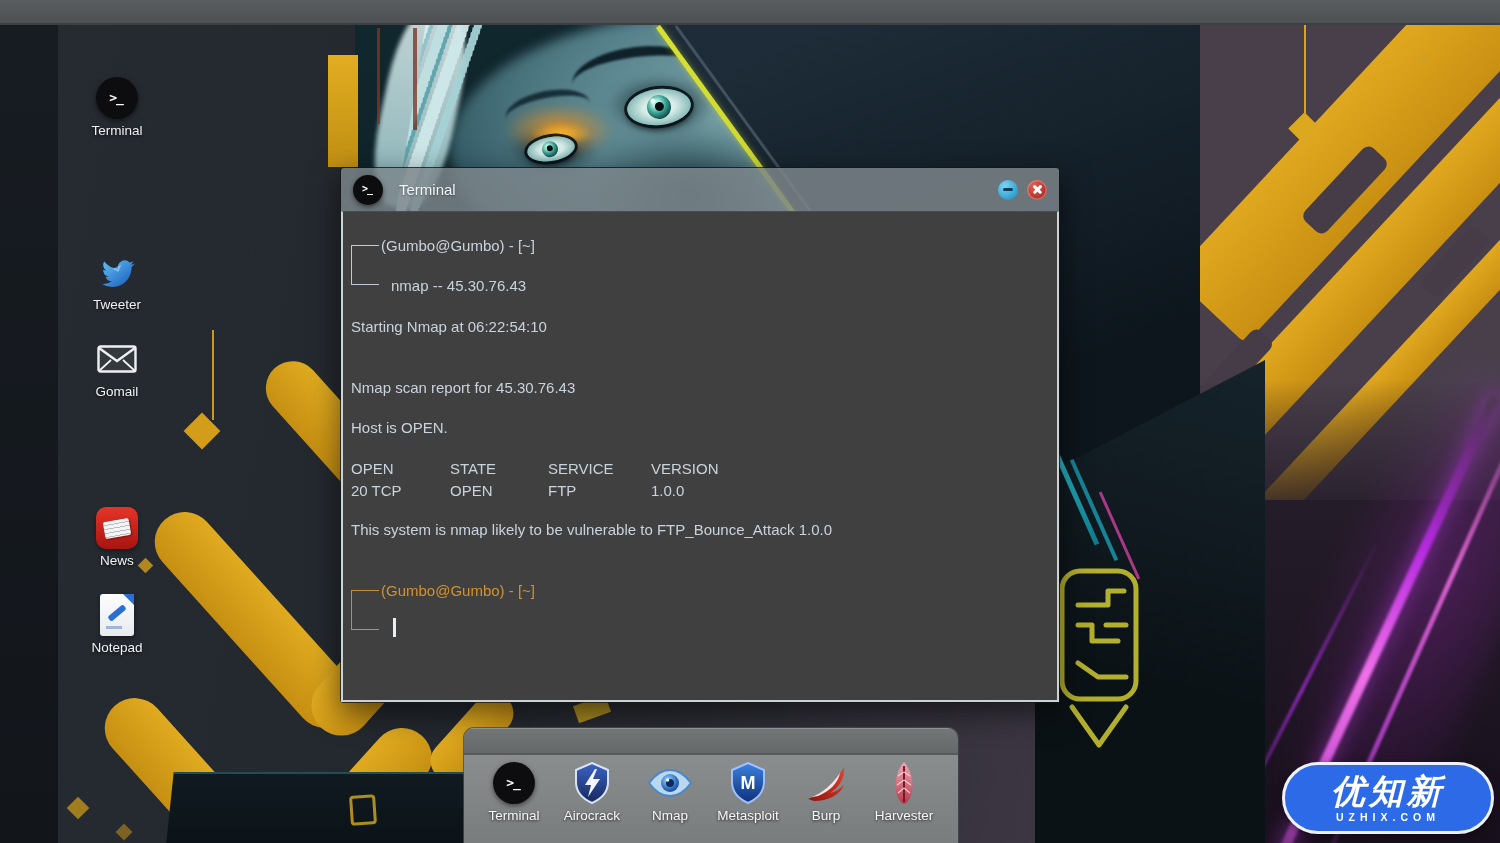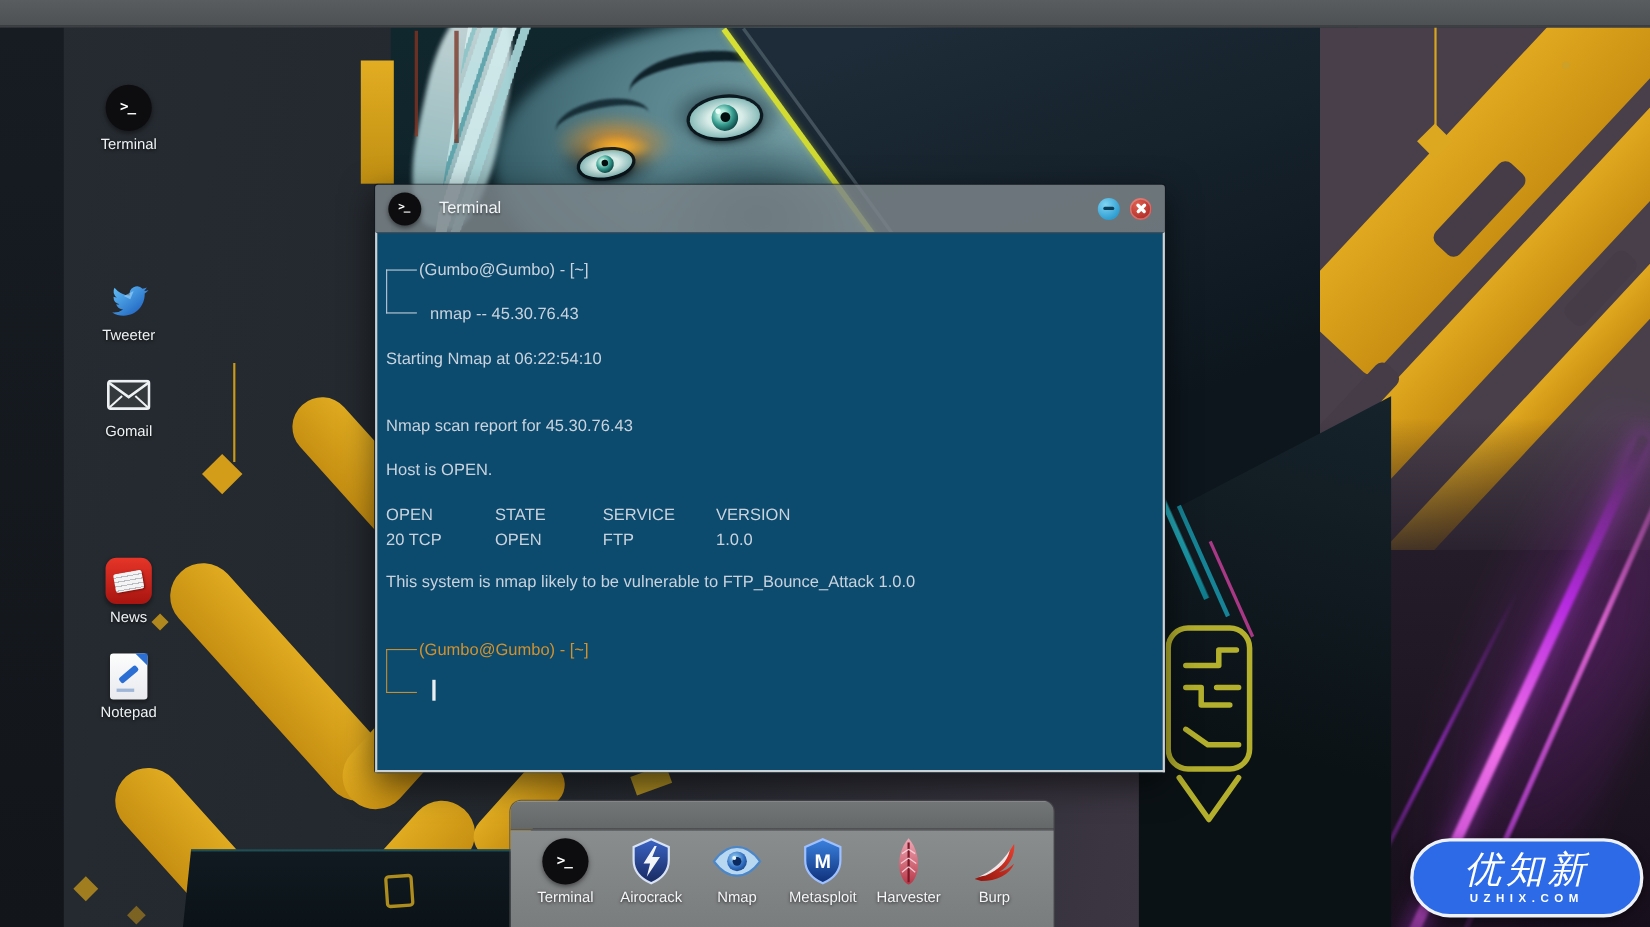--- a/index.html
+++ b/index.html
@@ -157,21 +157,21 @@
   .winbtns{margin-left:auto;display:flex;gap:9px;align-items:center;}
   .wbtn{width:20px;height:20px;border-radius:50%;display:flex;align-items:center;justify-content:center;cursor:pointer;}
   .wbtn.min{background:radial-gradient(circle at 35% 30%,#7fd4f2,#2e9ed2 72%);}
   .wbtn.min b{display:block;width:10px;height:3px;border-radius:2px;background:#0b3c58;}
   .wbtn.close{background:radial-gradient(circle at 35% 30%,#e06050,#b02c28 75%);box-shadow:0 0 0 1.5px rgba(230,170,170,.5) inset;}
   .xbar{position:absolute;width:11px;height:2.6px;background:#fff;border-radius:2px;}
   .xbar.a{transform:rotate(45deg);} .xbar.b{transform:rotate(-45deg);}
   .wbtn.close{position:relative;}
   .wbtn.close .xbar{left:4.5px;top:8.6px;}
 
-  #tbody{position:absolute;left:0;top:43px;right:0;bottom:0;background:#0c4a6e;
+  #tbody{position:absolute;left:0;top:43px;right:0;bottom:0;background:#404040;
      border:2px solid #ccd1d4;border-top:1px solid #454f58;color:#c9d3dd;font-size:15px;}
   #tbody .tline{position:absolute;left:8px;white-space:pre;}
   .prompt{position:absolute;left:0;right:0;height:80px;}
   .pbracket{position:absolute;left:8px;top:8px;width:28px;height:40px;opacity:.95;
      border-left:1.5px solid currentColor;border-top:1.5px solid currentColor;border-bottom:1.5px solid currentColor;}
   .pl1{position:absolute;left:38px;top:0;}
   .pl2{position:absolute;left:48px;top:40px;}
   .orange{color:#d1922f;}
   .cursor{position:absolute;left:50px;top:36px;width:2.5px;height:19px;background:#e8eef2;}
   .scan{position:absolute;left:8px;top:248px;display:grid;grid-template-columns:99px 98px 103px auto;row-gap:5px;}
@@ -182,21 +182,21 @@
   #dock .lip{height:27px;background:linear-gradient(#737677,#656869);border-bottom:2px solid #57595b;border-top:1px solid #8f9192;}
   #dock .main{height:88px;background:linear-gradient(#8a8d8e,#7a7d7e);display:flex;padding:5px 0 0 11px;}
   .ditem{width:78px;display:flex;flex-direction:column;align-items:center;gap:2px;cursor:pointer;}
   .ditem .icbox{height:46px;}
   .ditem .dlabel{font-size:13.5px;color:#f4f6f7;}
 
   
   #wm{position:absolute;left:1282px;top:762px;width:212px;height:72px;z-index:8;border-radius:40px;
      background:#2c6ae8;border:3px solid #eef2f8;box-shadow:0 3px 10px rgba(0,0,0,.45);
      display:flex;flex-direction:column;align-items:center;justify-content:center;color:#fff;}
-  #wm .t1{font-size:34px;font-weight:normal;font-style:italic;letter-spacing:4px;line-height:1;}
+  #wm .t1{font-size:34px;font-weight:bold;font-style:italic;letter-spacing:4px;line-height:1;}
   #wm .t2{font-size:10.5px;font-weight:bold;letter-spacing:5px;margin-top:3px;}
 </style>
 </head>
 <body>
 
 <div id="screen">
 
   <div id="wp">
     <div class="wp-leftedge"></div>
 
@@ -455,53 +455,53 @@
               </defs>
             <path d="M20 2 36 9 V21 C36 31 29 38 20 42 11 38 4 31 4 21 V9 Z" fill="url(#gMet)" stroke="#9fc0ff" stroke-width="2"></path>
             <text x="20" y="28" text-anchor="middle" font-family="Liberation Sans, sans-serif" font-size="18" font-weight="bold" fill="#ffffff">M</text>
           </svg>
         </div>
         <div class="dlabel">Metasploit</div>
       </div>
 
       <div class="ditem">
         <div class="icbox">
+          <svg width="44" height="44" viewBox="0 0 44 44">
+            <defs>
+                <linearGradient id="gBur" x1="0" y1="1" x2="1" y2="0">
+              <stop offset="0" stop-color="#90140c"></stop>
+                  <stop offset="1" stop-color="#e84030"></stop>
+            </linearGradient>
+              </defs>
+            <path d="M4 38 C16 34 30 24 40 6 C41 16 36 26 26 32 C31 31 36 28 40 24 C36 34 24 40 10 40 Z" fill="url(#gBur)"></path>
+            <path d="M8 36 C18 32 28 24 36 12 C34 22 26 30 14 35 Z" fill="#f5f6f8" opacity=".92"></path>
+          </svg>
+        </div>
+        <div class="dlabel">Burp</div>
+      </div>
+
+      <div class="ditem">
+        <div class="icbox">
           <svg width="28" height="46" viewBox="0 0 28 46">
             <defs>
                 <linearGradient id="gHar" x1="0" y1="0" x2="0" y2="1">
               <stop offset="0" stop-color="#f0aab8"></stop>
                   <stop offset="1" stop-color="#b83848"></stop>
             </linearGradient>
               </defs>
             <path d="M14 2 C21 10 24 22 22 32 C20 40 16 44 14 44 C12 44 8 40 6 32 C4 22 7 10 14 2 Z" fill="url(#gHar)"></path>
             <path d="M14 6 V42" stroke="#7a1828" stroke-width="2"></path>
             <g stroke="#f6d4dc" stroke-width="1.2" opacity=".9">
               <path d="M14 12 L8 16 M14 12 L20 16 M14 20 L7 25 M14 20 L21 25 M14 28 L8 33 M14 28 L20 33"></path>
             </g>
           </svg>
         </div>
         <div class="dlabel">Harvester</div>
       </div>
 
-      <div class="ditem">
-        <div class="icbox">
-          <svg width="44" height="44" viewBox="0 0 44 44">
-            <defs>
-                <linearGradient id="gBur" x1="0" y1="1" x2="1" y2="0">
-              <stop offset="0" stop-color="#90140c"></stop>
-                  <stop offset="1" stop-color="#e84030"></stop>
-            </linearGradient>
-              </defs>
-            <path d="M4 38 C16 34 30 24 40 6 C41 16 36 26 26 32 C31 31 36 28 40 24 C36 34 24 40 10 40 Z" fill="url(#gBur)"></path>
-            <path d="M8 36 C18 32 28 24 36 12 C34 22 26 30 14 35 Z" fill="#f5f6f8" opacity=".92"></path>
-          </svg>
-        </div>
-        <div class="dlabel">Burp</div>
-      </div>
-
     </div>
   </div>
 
   <div id="wm">
     <div class="t1">优知新</div>
     <div class="t2">UZHIX.COM</div>
   </div>
 
 </div>
 

